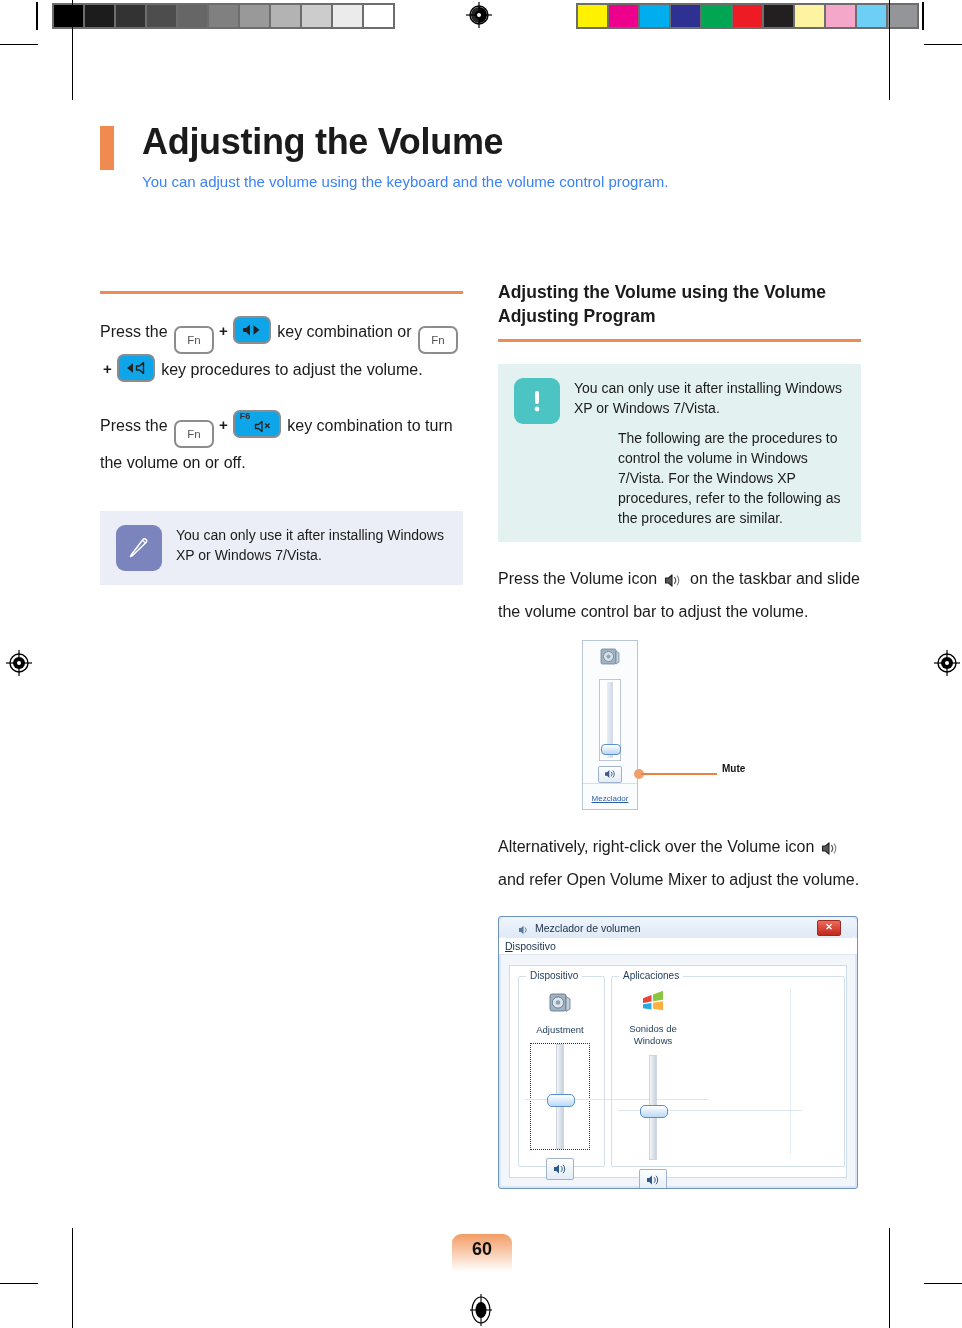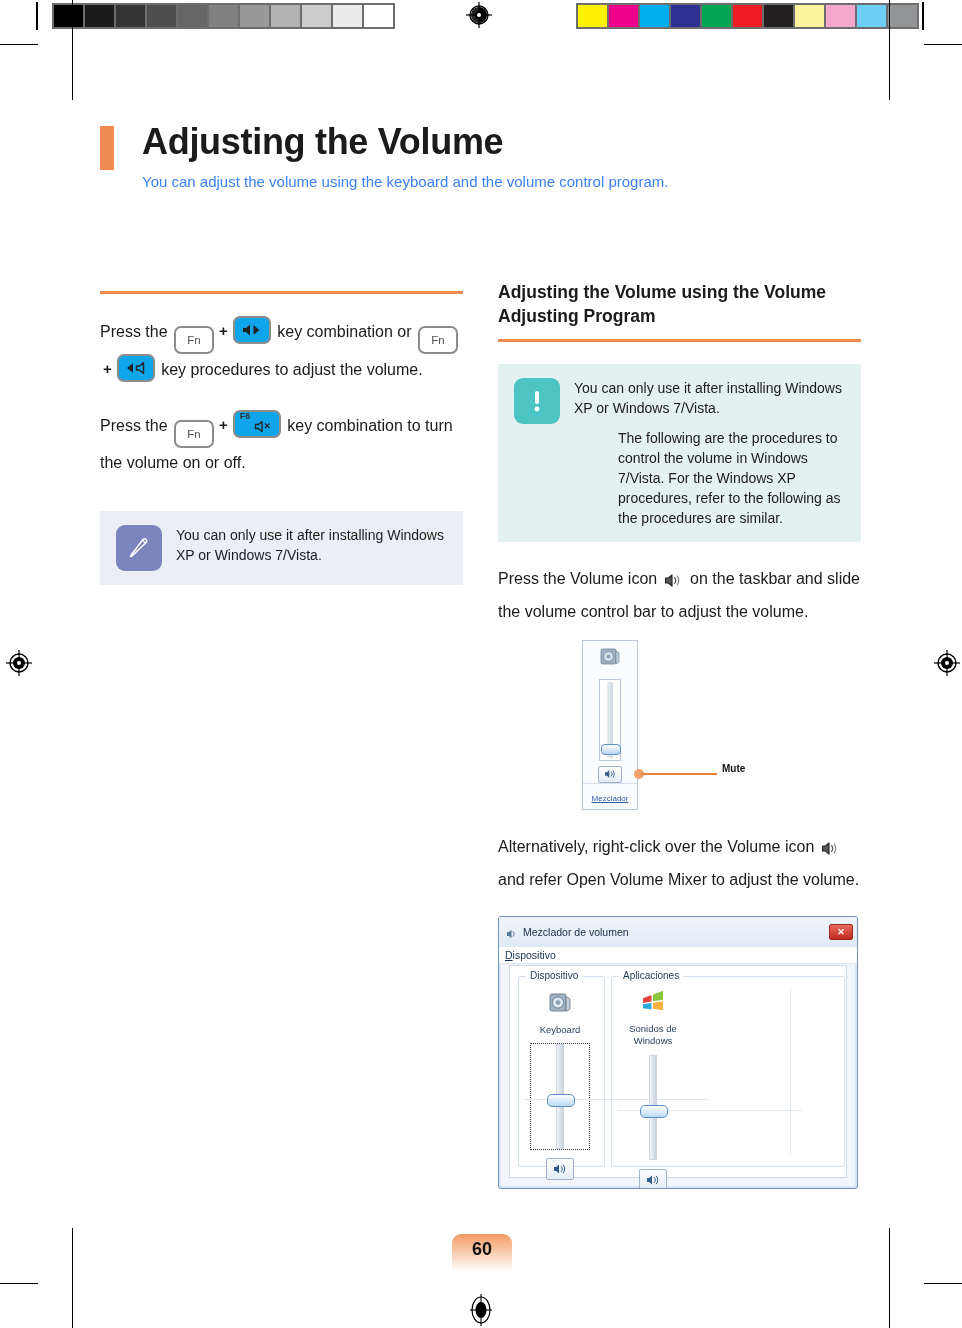--- a/index.html
+++ b/index.html
@@ -117,22 +117,22 @@
      background:#f2a06a;}
   #mute-label{position:absolute;left:224px;top:123px;font-size:10px;font-weight:bold;color:#111;}
 
   
   #mixer-wrap{margin-top:22px;}
   #mixer{width:360px;height:273px;box-sizing:border-box;
      border:1px solid #6f93bd;border-radius:3px;
      background:#f2f6fb;
      box-shadow:inset 0 0 0 2px #d8e6f5;
      position:relative;overflow:hidden;}
-  #mixer-title{height:30px;display:flex;align-items:center;padding:0 4px;
-     background:linear-gradient(to bottom,#eef4fb,#dfeaf6);}
+  #mixer-title{height:21px;display:flex;align-items:center;padding:0 16px;
+     background:linear-gradient(to bottom,#eef4fb,#dfeaf6);border-radius:7px;}
   #mixer-title .mt-ico{width:12px;height:12px;margin:0 5px 0 3px;flex:0 0 auto;}
   #mixer-title .mt-text{font-size:10.5px;color:#22334a;flex:1 1 auto;}
   #mixer-title .mt-close{width:22px;height:14px;border:1px solid #9b2b22;border-radius:2px;
      background:linear-gradient(to bottom,#ec6a5c,#c0291c);
      display:flex;align-items:center;justify-content:center;
      color:#fff;font-size:9px;font-weight:bold;line-height:1;}
   #mixer-menu{height:16px;background:#ffffff;border-bottom:1px solid #dde6f0;
      display:flex;align-items:center;padding-left:6px;}
   #mixer-menu span{font-size:10.5px;color:#17324f;}
   #mixer-menu span u{text-decoration:underline;}
@@ -387,21 +387,21 @@
             <span class="grp-title">Dispositivo</span>
             <div class="chan" id="chan-speakers">
               <span>
                 <svg width="28" height="26" viewBox="0 0 28 26">
                   <rect x="4" y="3" width="16" height="17" rx="2" fill="#9fb3c4" stroke="#67798b" stroke-width="0.9"></rect>
                   <circle cx="12" cy="11.5" r="5.6" fill="#dde6ed" stroke="#67798b" stroke-width="0.9"></circle>
                   <circle cx="12" cy="11.5" r="2.3" fill="#8da2b4"></circle>
                   <path d="M20 5.5l4 2.5v10l-4 2.5z" fill="#c3d0da" stroke="#67798b" stroke-width="0.8"></path>
                 </svg>
               </span>
-              <span class="ch-name">Keyboard</span>
+              <span class="ch-name">Adjustment</span>
               <div class="ch-slider focus">
                 <div class="ch-track"></div>
                 <div class="ch-line"></div>
                 <div class="ch-thumb"></div>
               </div>
               <div class="ch-mute">
                 <svg width="15" height="12" viewBox="0 0 15 12">
                     <path d="M1 4h2.2L6 1.5v9L3.2 8H1z" fill="#2f5a8c"></path>
                     <path d="M8 3.2a3.8 3.8 0 0 1 0 5.6" fill="none" stroke="#2f5a8c" stroke-width="1"></path>
                     <path d="M10 1.8a6 6 0 0 1 0 8.4" fill="none" stroke="#2f5a8c" stroke-width="1"></path>

